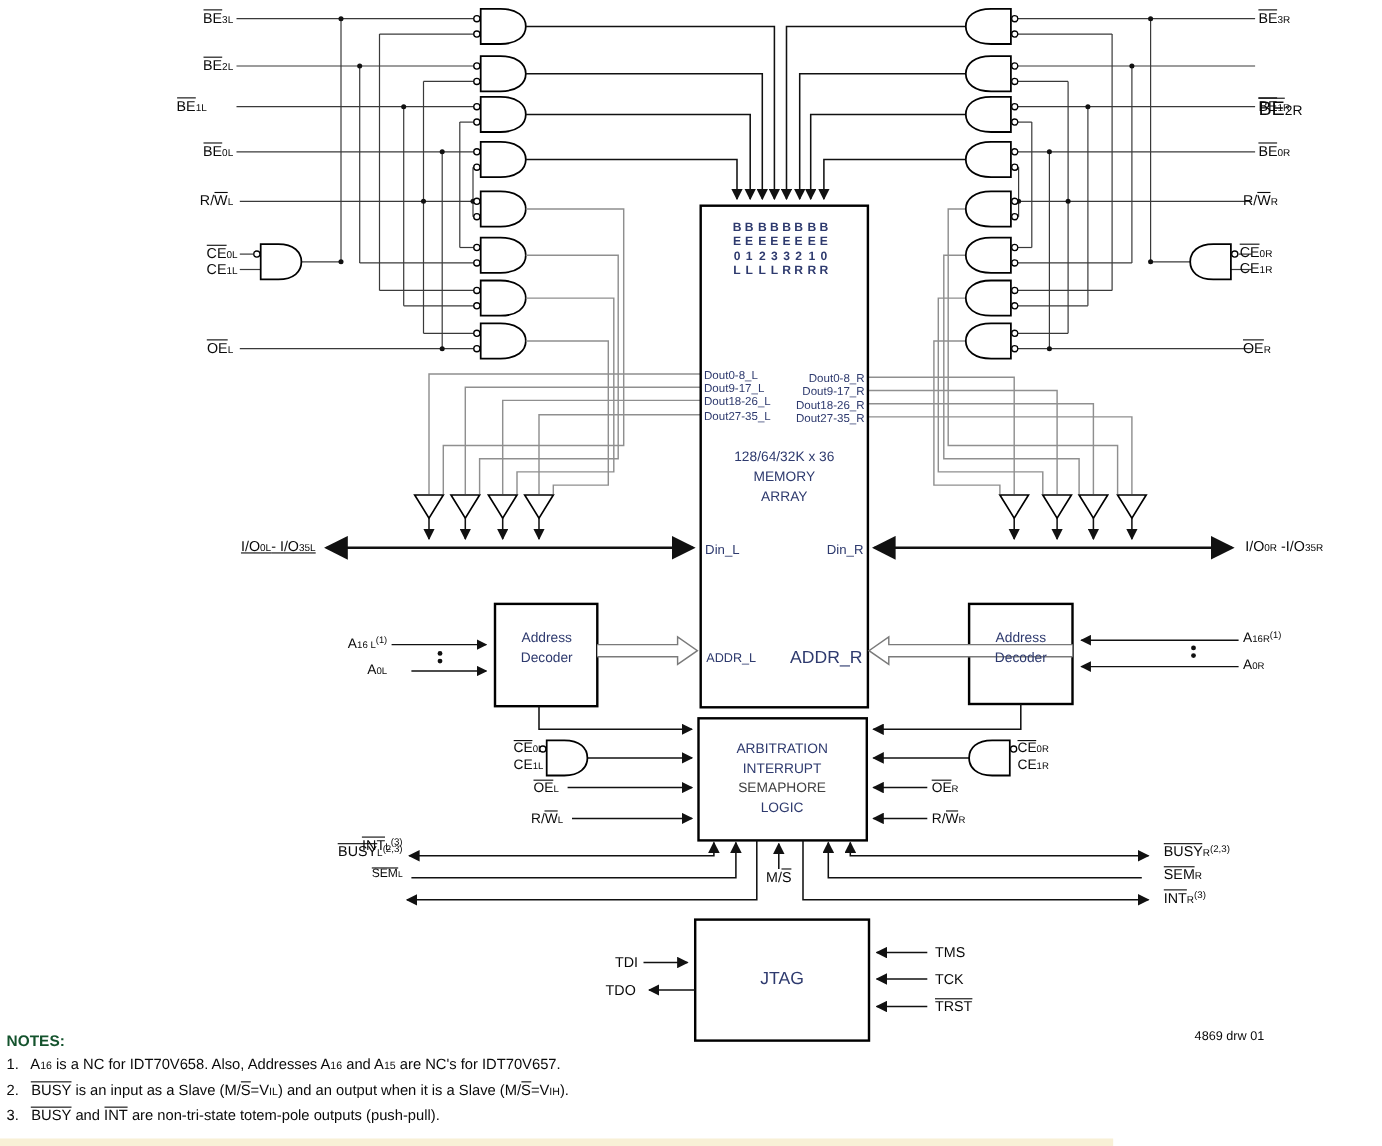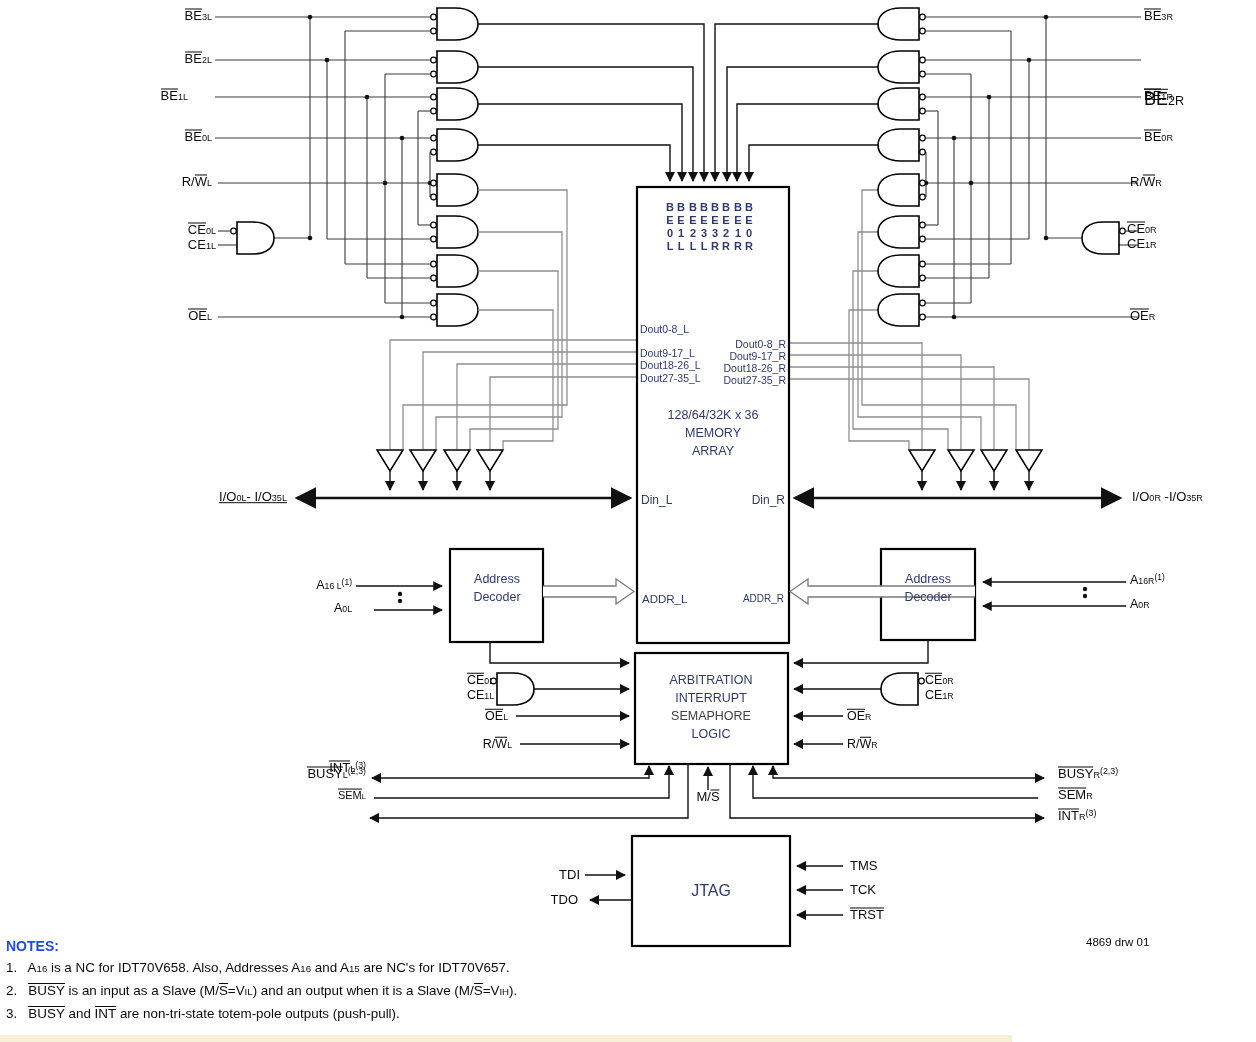--- a/index.html
+++ b/index.html
@@ -4,21 +4,21 @@
 <style>
   html,body{margin:0;padding:0;background:#fff;}
   #stage{position:relative;width:1256px;height:1042px;background:#fff;overflow:hidden;
          font-family:"Liberation Sans", sans-serif;}
   #wires{position:absolute;left:0;top:0;}
   .lbl{position:absolute;white-space:pre;color:#0a0a0a;line-height:1.05;}
   .lbl .ov{display:inline-block;line-height:1.08;border-top:1.3px solid currentColor;}
   .lbl .sc{font-size:70%;}
   .lbl .sup{font-size:68%;vertical-align:4px;}
   .colchar{position:absolute;transform:translate(-50%,-50%);font-size:11px;font-weight:bold;}
-  #notes-heading{position:absolute;left:6px;top:938px;font-size:14px;font-weight:bold;color:#1d4ed8;}
+  #notes-heading{position:absolute;left:6px;top:938px;font-size:14px;font-weight:bold;color:#14532d;}
   .note-line{position:absolute;left:6px;white-space:pre;font-size:13.4px;color:#0a0a0a;}
   .note-line .ov{display:inline-block;line-height:1.08;border-top:1.3px solid currentColor;}
   .note-line .sc{font-size:72%;}
   #drw{position:absolute;left:1086px;top:936px;font-size:11.5px;color:#0a0a0a;}
   #bottom-strip{position:absolute;left:0;bottom:0;width:1012px;height:7px;}
 </style>
 </head>
 <body>
 
 <div id="stage">
@@ -315,32 +315,32 @@
       <div class="lbl" style="font-size: 12.5px; top: 609px; right: 904px; transform: translateY(-50%);"><span>A</span><span class="sc">0L</span></div>
       <div class="lbl" style="font-size: 12.5px; top: 580px; left: 1130px; transform: translateY(-50%);"><span>A</span><span class="sc">16R</span><span class="sup">(1)</span></div>
       <div class="lbl" style="font-size: 12.5px; top: 605px; left: 1130px; transform: translateY(-50%);"><span>A</span><span class="sc">0R</span></div>
       <div class="lbl" style="font-size: 12.5px; top: 580px; color: rgb(46, 58, 110); left: 497px; transform: translate(-50%, -50%);"><span>Address</span></div>
       <div class="lbl" style="font-size: 12.5px; top: 598px; color: rgb(46, 58, 110); left: 497px; transform: translate(-50%, -50%);"><span>Decoder</span></div>
       <div class="lbl" style="font-size: 12.5px; top: 580px; color: rgb(46, 58, 110); left: 928px; transform: translate(-50%, -50%);"><span>Address</span></div>
       <div class="lbl" style="font-size: 12.5px; top: 598px; color: rgb(46, 58, 110); left: 928px; transform: translate(-50%, -50%);"><span>Decoder</span></div>
       <div class="lbl" style="font-size: 12.5px; top: 416px; color: rgb(46, 58, 110); left: 713px; transform: translate(-50%, -50%);"><span>128/64/32K x 36</span></div>
       <div class="lbl" style="font-size: 12.5px; top: 434px; color: rgb(46, 58, 110); left: 713px; transform: translate(-50%, -50%);"><span>MEMORY</span></div>
       <div class="lbl" style="font-size: 12.5px; top: 452px; color: rgb(46, 58, 110); left: 713px; transform: translate(-50%, -50%);"><span>ARRAY</span></div>
-      <div class="lbl" style="font-size: 10.5px; top: 330px; color: rgb(46, 58, 110); left: 640px; transform: translateY(-50%);"><span>Dout0-8_L</span></div>
+      <div class="lbl" style="font-size: 10.5px; top: 342px; color: rgb(46, 58, 110); left: 640px; transform: translateY(-50%);"><span>Dout0-8_L</span></div>
       <div class="lbl" style="font-size: 10.5px; top: 354px; color: rgb(46, 58, 110); left: 640px; transform: translateY(-50%);"><span>Dout9-17_L</span></div>
       <div class="lbl" style="font-size: 10.5px; top: 366px; color: rgb(46, 58, 110); left: 640px; transform: translateY(-50%);"><span>Dout18-26_L</span></div>
       <div class="lbl" style="font-size: 10.5px; top: 379px; color: rgb(46, 58, 110); left: 640px; transform: translateY(-50%);"><span>Dout27-35_L</span></div>
       <div class="lbl" style="font-size: 10.5px; top: 345px; color: rgb(46, 58, 110); right: 470px; transform: translateY(-50%);"><span>Dout0-8_R</span></div>
       <div class="lbl" style="font-size: 10.5px; top: 357px; color: rgb(46, 58, 110); right: 470px; transform: translateY(-50%);"><span>Dout9-17_R</span></div>
       <div class="lbl" style="font-size: 10.5px; top: 369px; color: rgb(46, 58, 110); right: 470px; transform: translateY(-50%);"><span>Dout18-26_R</span></div>
       <div class="lbl" style="font-size: 10.5px; top: 381px; color: rgb(46, 58, 110); right: 470px; transform: translateY(-50%);"><span>Dout27-35_R</span></div>
       <div class="lbl" style="font-size: 12px; top: 500px; color: rgb(46, 58, 110); left: 641px; transform: translateY(-50%);"><span>Din_L</span></div>
       <div class="lbl" style="font-size: 12px; top: 500px; color: rgb(46, 58, 110); right: 471px; transform: translateY(-50%);"><span>Din_R</span></div>
       <div class="lbl" style="font-size: 11.5px; top: 599px; color: rgb(46, 58, 110); left: 642px; transform: translateY(-50%);"><span>ADDR_L</span></div>
-      <div class="lbl" style="font-size: 10px; top: 599px; color: rgb(46, 58, 110); right: 472px; transform: translateY(-50%);"><span>ADDR_R</span></div>
+      <div class="lbl" style="font-size: 16px; top: 599px; color: rgb(46, 58, 110); right: 472px; transform: translateY(-50%);"><span>ADDR_R</span></div>
       <div class="lbl" style="font-size: 12.5px; top: 681px; color: rgb(46, 58, 110); left: 711px; transform: translate(-50%, -50%);"><span>ARBITRATION</span></div>
       <div class="lbl" style="font-size: 12.5px; top: 699px; color: rgb(46, 58, 110); left: 711px; transform: translate(-50%, -50%);"><span>INTERRUPT</span></div>
       <div class="lbl" style="font-size: 12.5px; top: 717px; color: #404040; left: 711px; transform: translate(-50%, -50%);"><span>SEMAPHORE</span></div>
       <div class="lbl" style="font-size: 12.5px; top: 735px; color: rgb(46, 58, 110); left: 711px; transform: translate(-50%, -50%);"><span>LOGIC</span></div>
       <div class="lbl" style="font-size: 12.5px; top: 680px; right: 762px; transform: translateY(-50%);"><span class="ov">CE</span><span class="sc">0L</span></div>
       <div class="lbl" style="font-size: 12.5px; top: 696px; right: 762px; transform: translateY(-50%);"><span>CE</span><span class="sc">1L</span></div>
       <div class="lbl" style="font-size: 12.5px; top: 716px; right: 748px; transform: translateY(-50%);"><span class="ov">OE</span><span class="sc">L</span></div>
       <div class="lbl" style="font-size: 12.5px; top: 744px; right: 744px; transform: translateY(-50%);"><span>R/</span><span class="ov">W</span><span class="sc">L</span></div>
       <div class="lbl" style="font-size: 12.5px; top: 680px; left: 925px; transform: translateY(-50%);"><span class="ov">CE</span><span class="sc">0R</span></div>
       <div class="lbl" style="font-size: 12.5px; top: 696px; left: 925px; transform: translateY(-50%);"><span>CE</span><span class="sc">1R</span></div>

